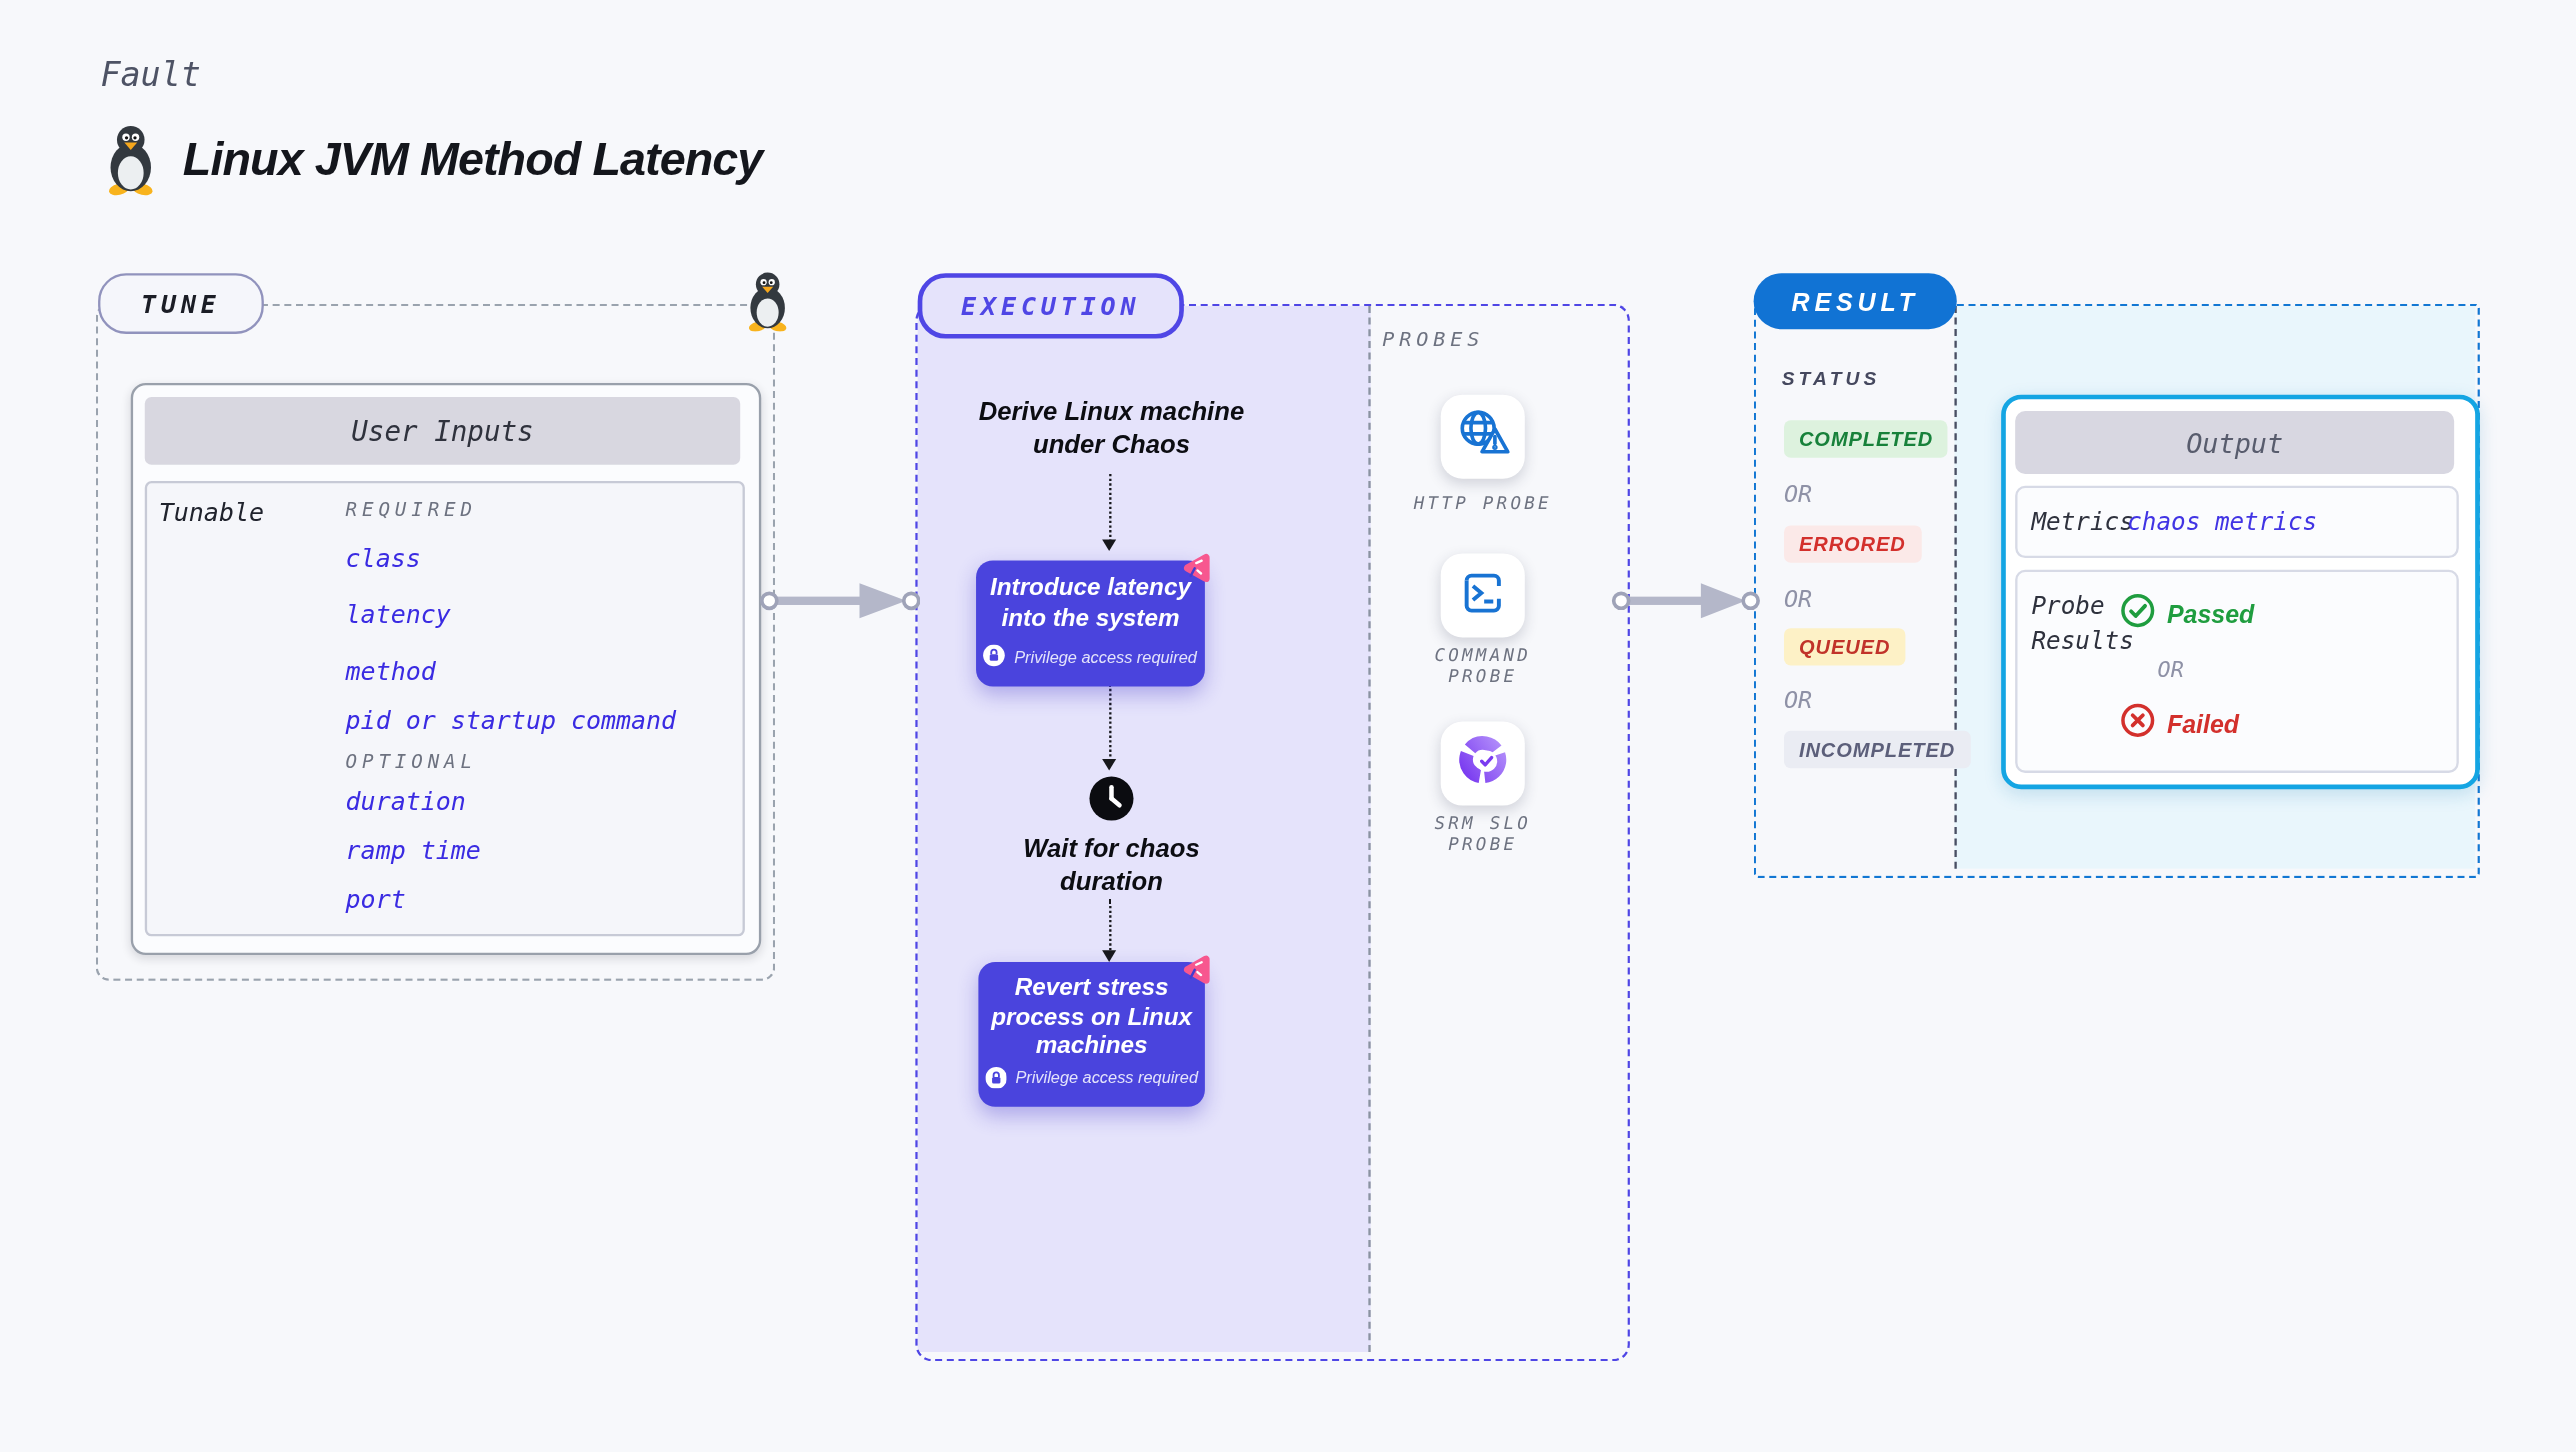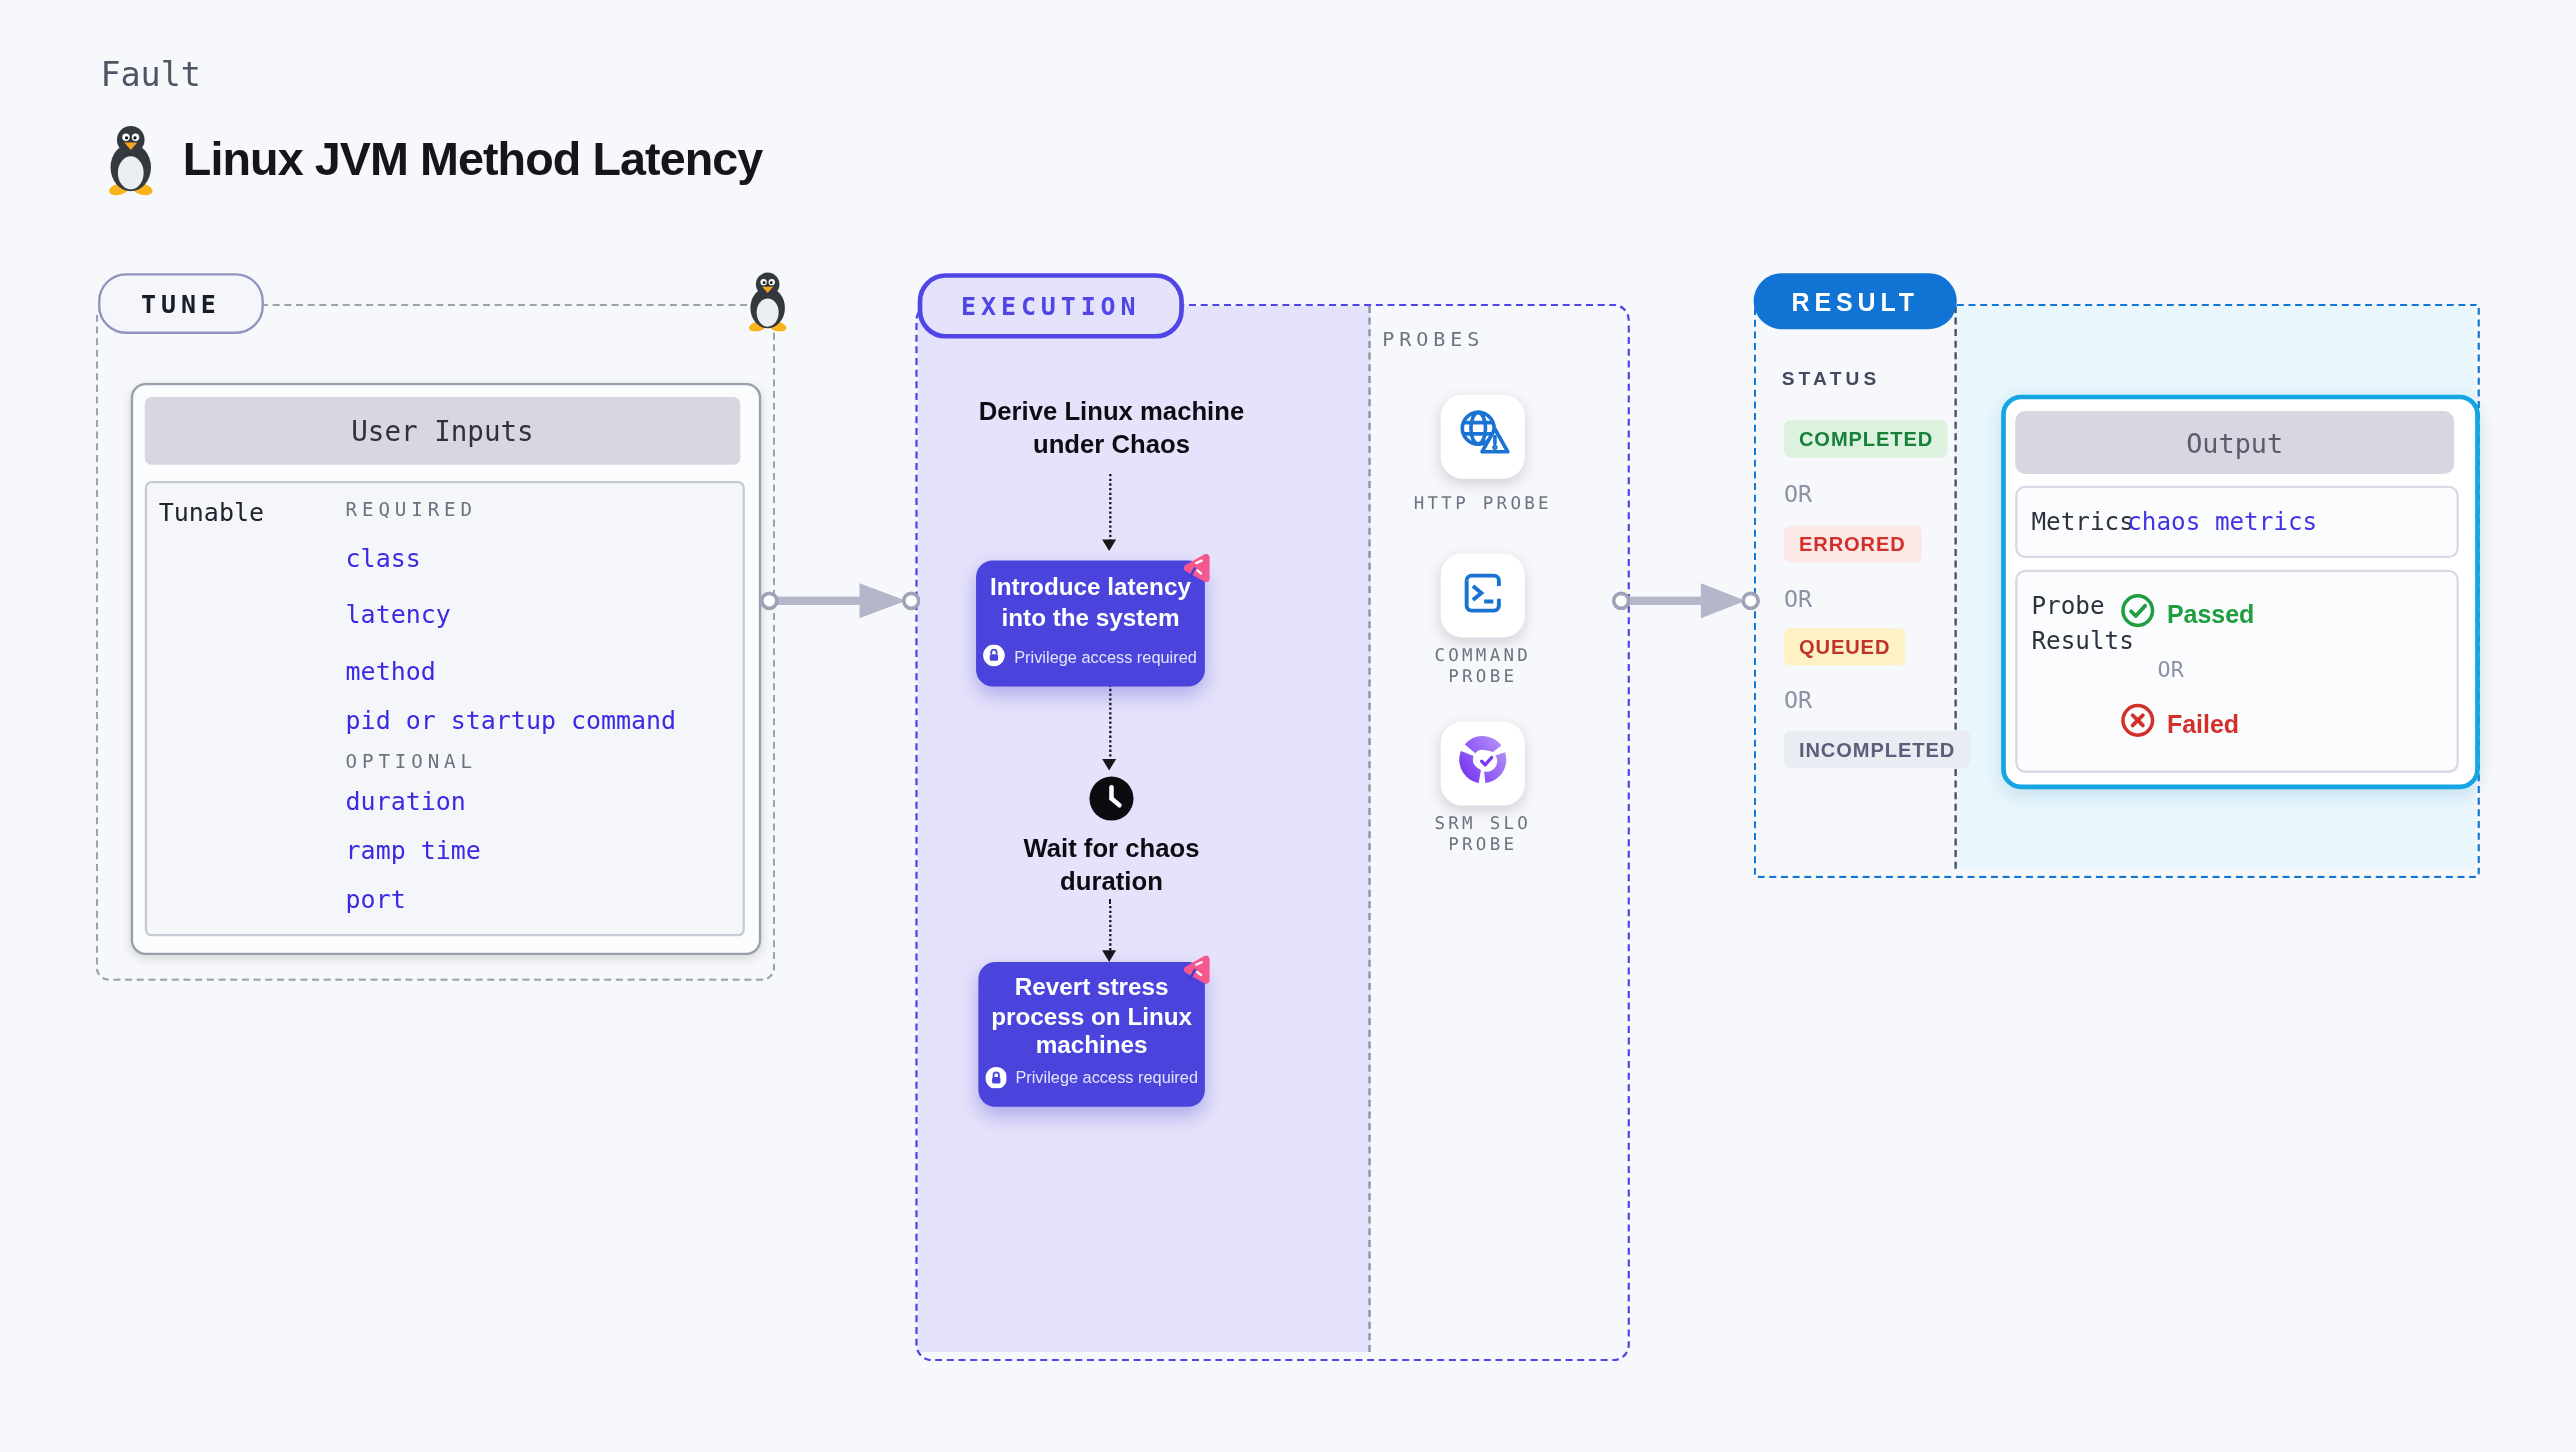--- a/index.html
+++ b/index.html
@@ -1,16 +1,16 @@
 <!DOCTYPE html>
 <html style="font-size:11.5px"><head>
 <meta charset="utf-8">
 <style>
   html,body{margin:0;padding:0;background:#f7f8fb;}
-  #viewport{position:relative;width:2576px;height:1452px;overflow:hidden;background:#f7f8fb;}
+  #viewport{position:relative;width:2576px;height:1452px;overflow:hidden;background:#f7f8fb;font-style:italic;}
   #stage{position:absolute;left:0;top:0;width:1103px;height:622px;transform:scale(2.33506);transform-origin:0 0;
          font-family:"Liberation Sans","DejaVu Sans",sans-serif;color:#17191e;}
   .abs{position:absolute;}
   .mono{font-family:"DejaVu Sans Mono","Liberation Mono",monospace;}
   .sans{font-family:"Liberation Sans","DejaVu Sans",sans-serif;}
 
   
   .eyebrow{left:43px;top:24px;font-size:14.3px;color:#4e5365;}
   .title-row{left:43px;top:52px;display:flex;align-items:center;gap:9.3px;}
   .main-title{font-size:20px;font-weight:bold;letter-spacing:-0.4px;color:#14161c;}

